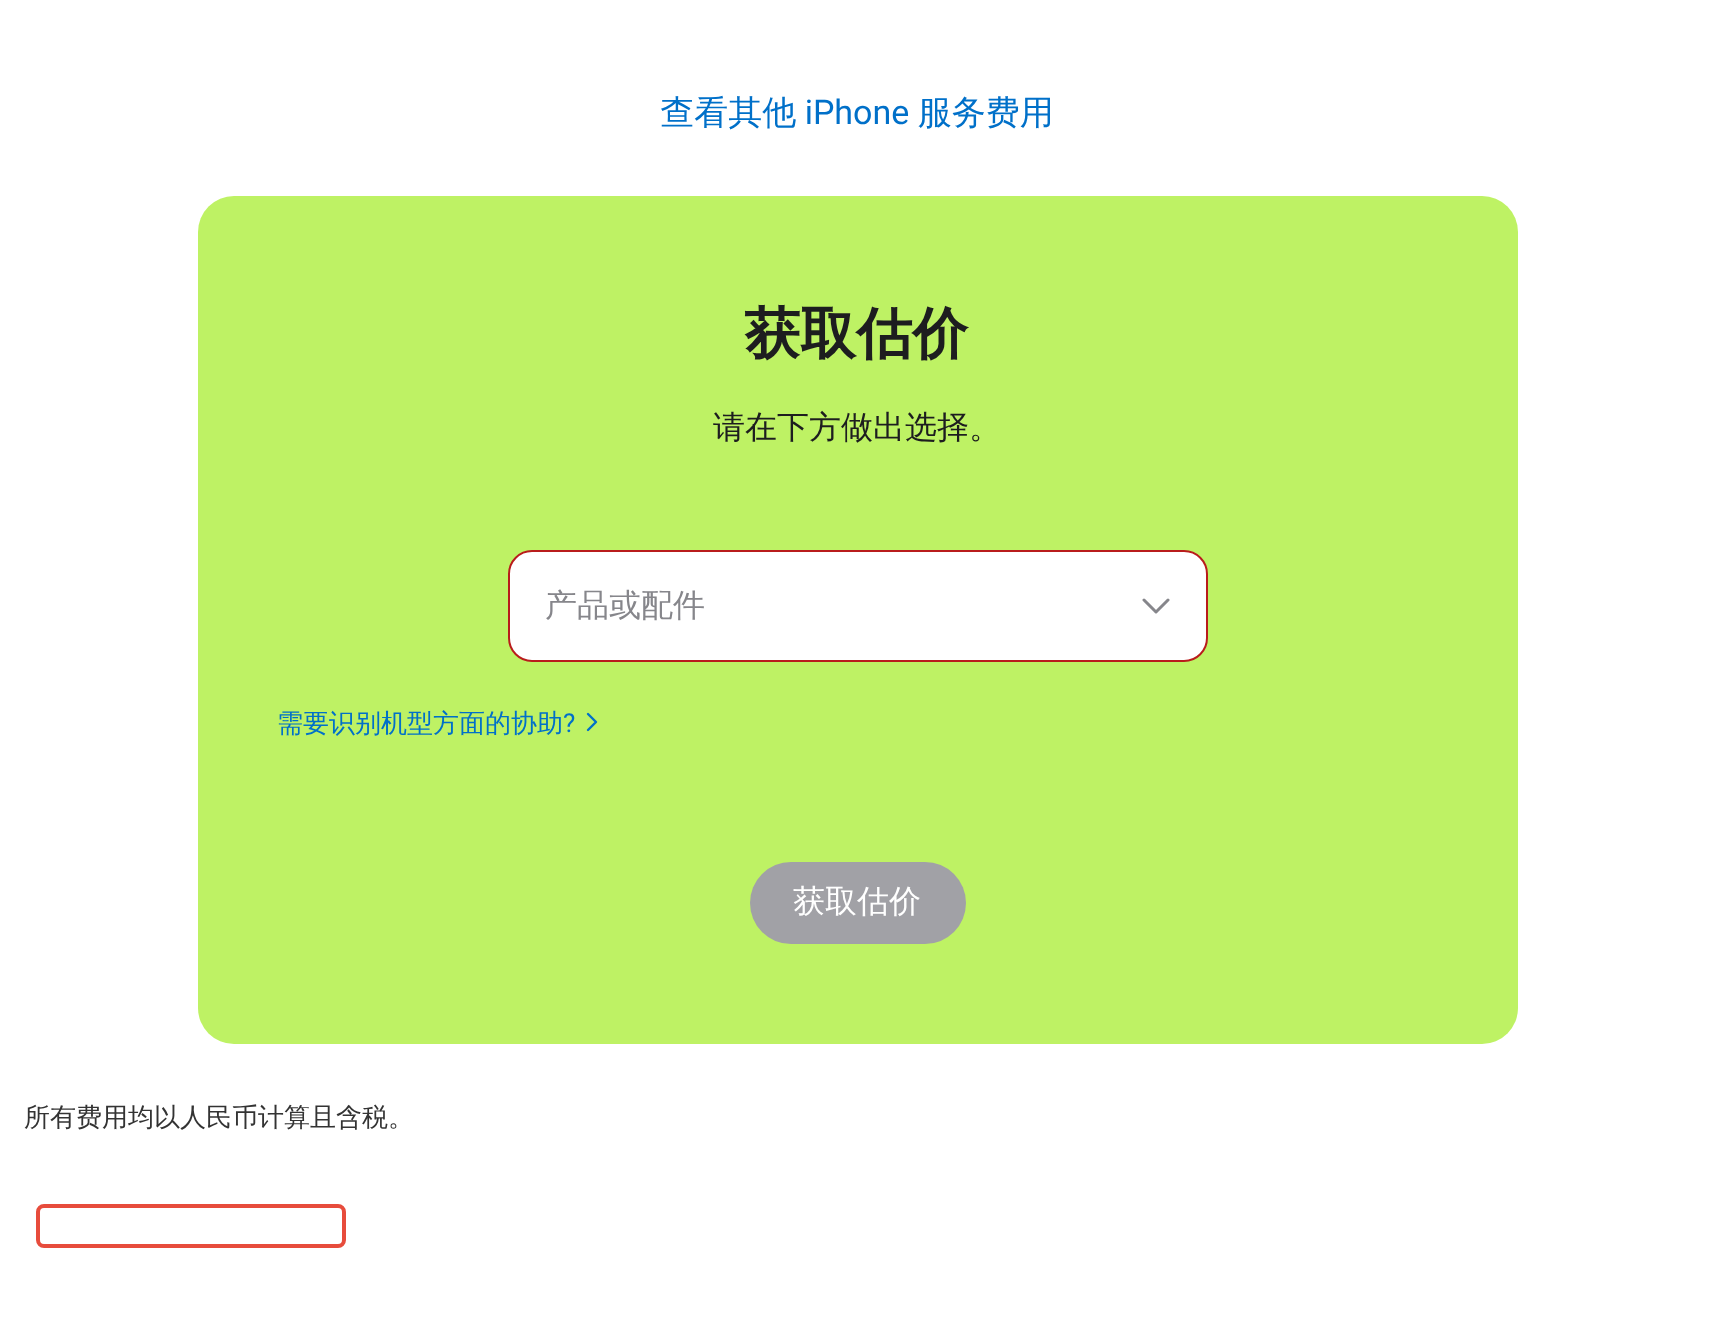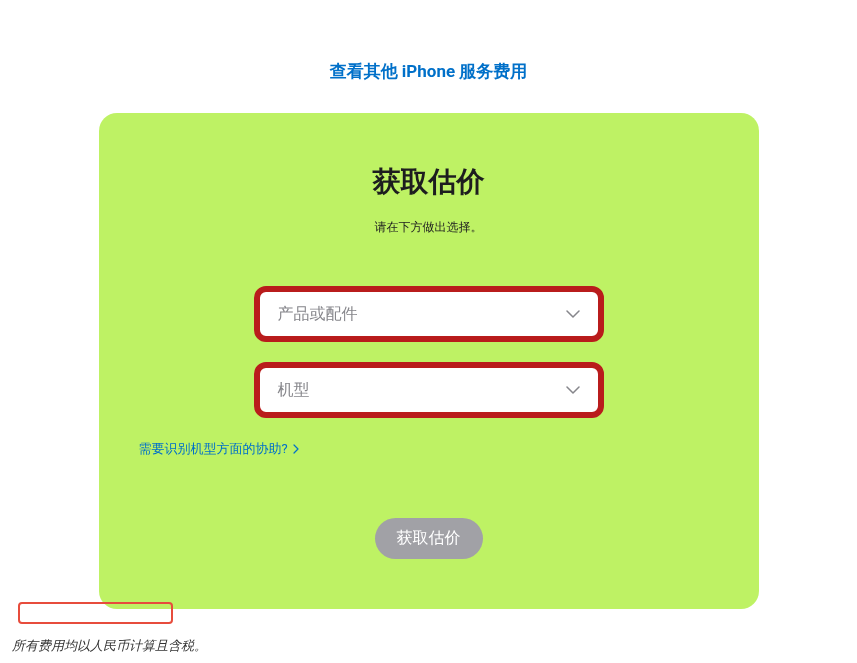--- a/index.html
+++ b/index.html
@@ -9,22 +9,21 @@
     }
     body {
       font-family: -apple-system, BlinkMacSystemFont, "Segoe UI", Roboto, "Helvetica Neue", Arial, sans-serif;
       background: #fff;
       width: 857px;
       height: 663px;
       position: relative;
     }
     .top-link {
       text-align: center;
-      padding: 60px 0 30px;
-      font-weight: bold;
+      padding: 45px 0 30px;
     }
     .top-link a {
       color: #0070c9;
       font-size: 17px;
       text-decoration: none;
     }
     .card {
       background: #bef264;
       border-radius: 18px;
       width: 660px;
@@ -33,34 +32,34 @@
     }
     .card-title {
       text-align: center;
       font-size: 28px;
       font-weight: 600;
       color: #1d1d1f;
       margin-bottom: 18px;
     }
     .card-subtitle {
       text-align: center;
-      font-size: 12px;
+      font-size: 16px;
       color: #1d1d1f;
       margin-bottom: 50px;
     }
     .select-wrapper {
       width: 350px;
       margin: 0 auto 20px;
       position: relative;
     }
     .select-box {
       width: 100%;
       height: 56px;
       background: #fff;
-      border: 6px solid #b91c1c;
+      border: 1px solid #b91c1c;
       border-radius: 12px;
       padding: 0 18px;
       display: flex;
       align-items: center;
       justify-content: space-between;
       cursor: pointer;
     }
     .select-placeholder {
       color: #86868b;
       font-size: 16px;
@@ -98,21 +97,20 @@
       font-size: 16px;
       cursor: pointer;
     }
     .footer-text {
       padding: 28px 12px 0;
     }
     .footer-line1 {
       font-size: 13px;
       color: #333;
       margin-bottom: 20px;
-      font-style: italic;
     }
     .highlight-border {
       position: absolute;
       border: 2px solid #e74c3c;
       border-radius: 4px;
       pointer-events: none;
     }
   </style>
 </head>
 <body>
@@ -129,30 +127,20 @@
     <div class="select-box">
       <span class="select-placeholder">产品或配件</span>
       <span class="chevron">
         <svg width="14" height="8" viewBox="0 0 14 8" fill="none">
             <path d="M1 1L7 7L13 1" stroke="#86868b" stroke-width="1.5" stroke-linecap="round" stroke-linejoin="round"></path>
           </svg>
       </span>
     </div>
   </div>
 
-  <div class="select-wrapper">
-    <div class="select-box">
-      <span class="select-placeholder">机型</span>
-      <span class="chevron">
-        <svg width="14" height="8" viewBox="0 0 14 8" fill="none">
-            <path d="M1 1L7 7L13 1" stroke="#86868b" stroke-width="1.5" stroke-linecap="round" stroke-linejoin="round"></path>
-          </svg>
-      </span>
-    </div>
-  </div>
 
   <div class="help-link-wrapper">
     <a href="#" class="help-link">
       <span>需要识别机型方面的协助?</span>
       <span class="help-link-chevron">
         <svg width="6" height="10" viewBox="0 0 6 10" fill="none">
             <path d="M1 1L5 5L1 9" stroke="#0070c9" stroke-width="1.2" stroke-linecap="round" stroke-linejoin="round"></path>
           </svg>
       </span>
     </a>

